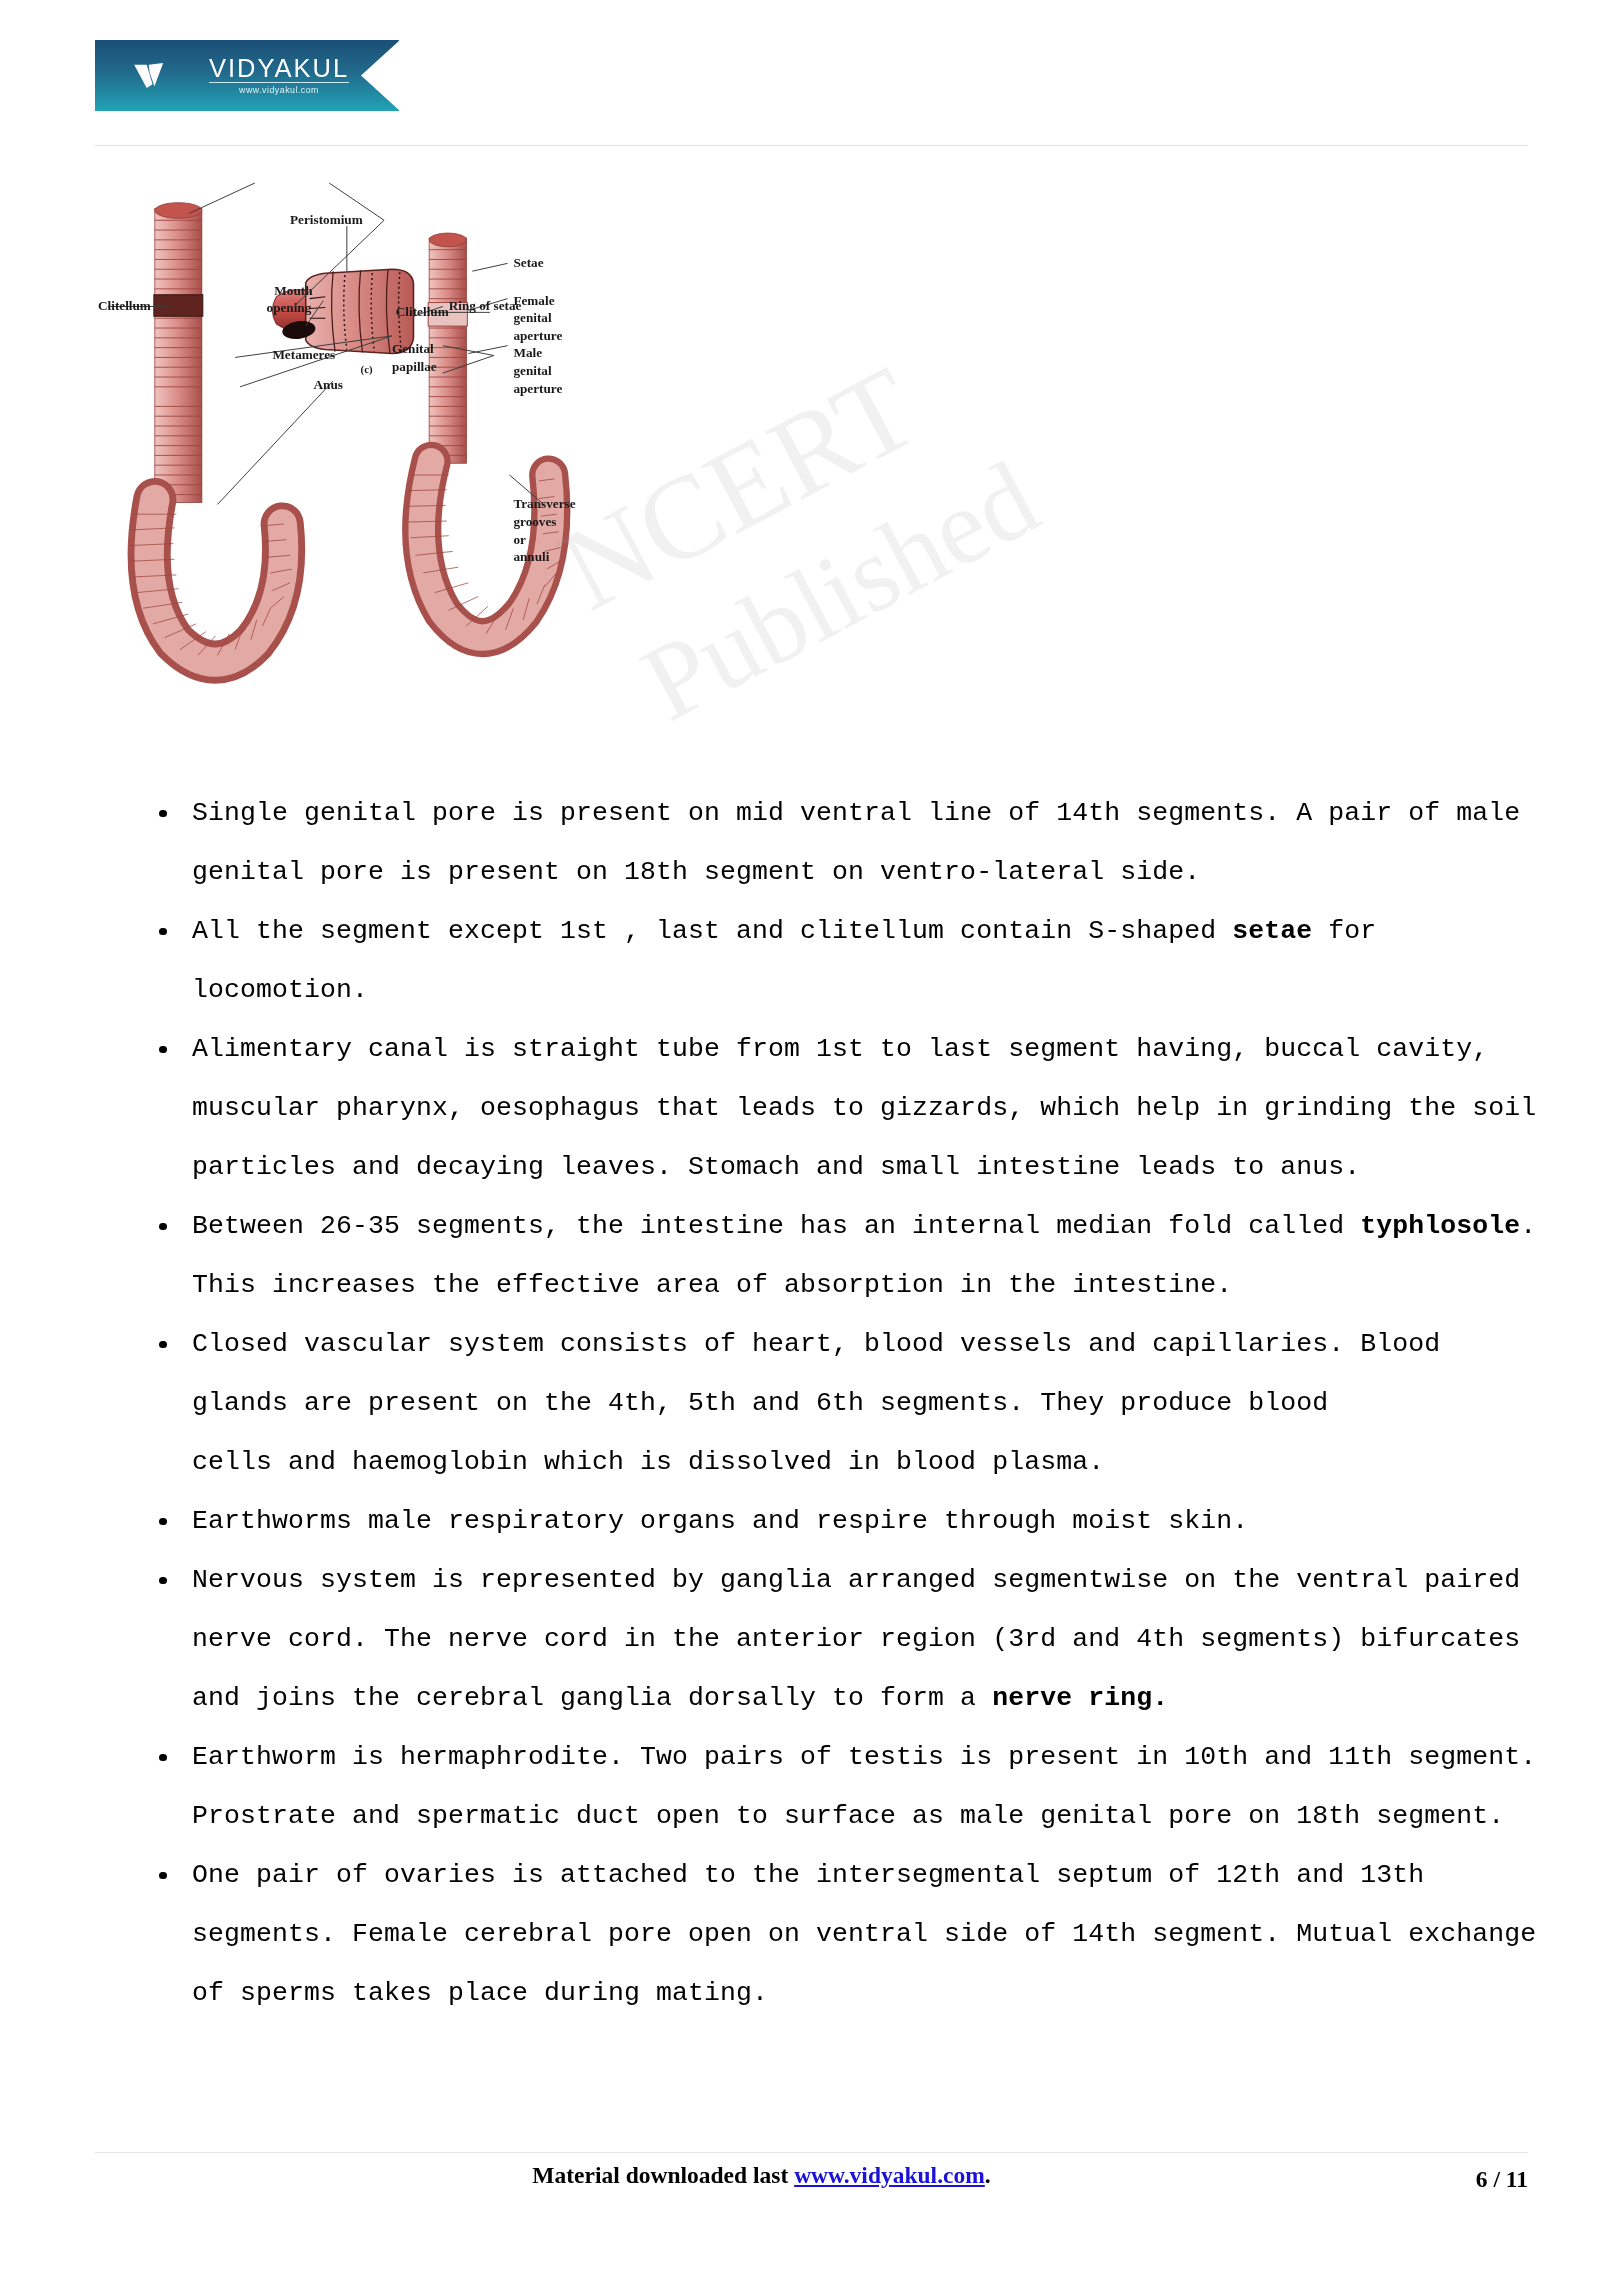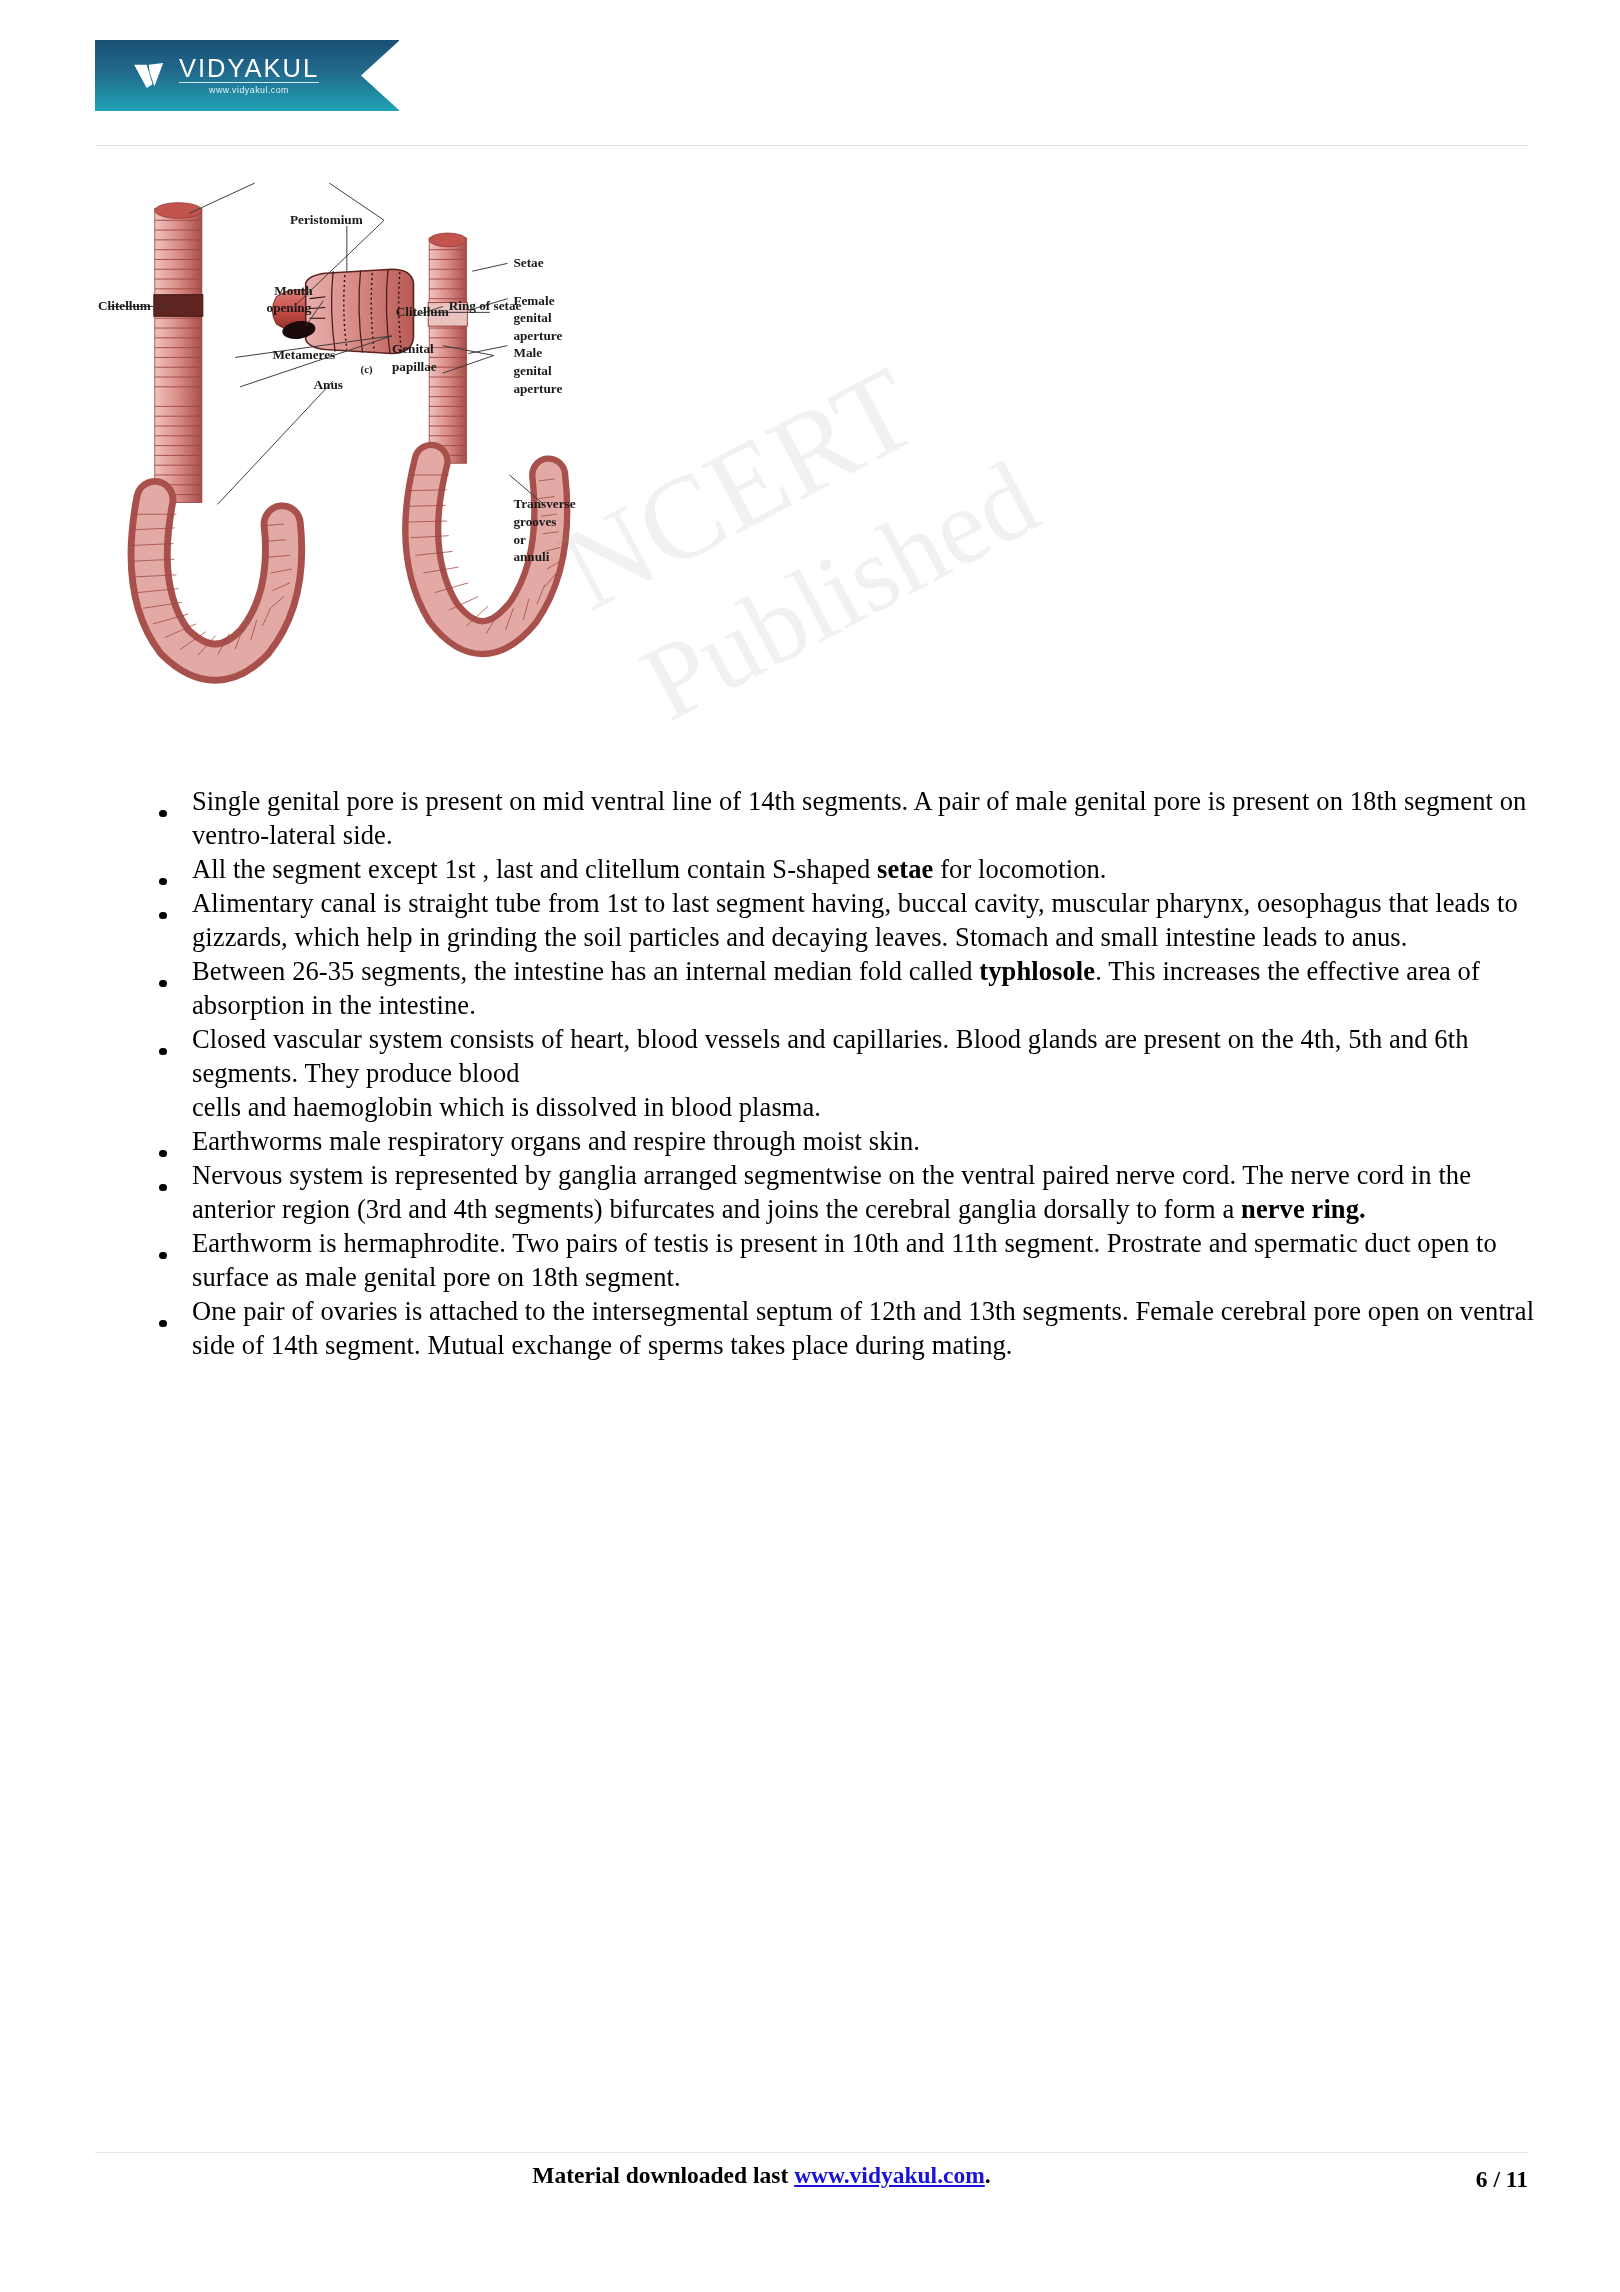--- a/index.html
+++ b/index.html
@@ -57,20 +57,21 @@
     width: 39px;
     height: 29px;
     margin-right: 5.9px;
     flex: none;
   }
   .logo-textwrap {
     display: flex;
     flex-direction: column;
     align-items: flex-start;
     line-height: 1;
+    margin-left: 30px;
   }
   .logo-word {
     font-family: "Liberation Sans", sans-serif;
     font-size: 25.5px;
     letter-spacing: 2px;
     color: #ffffff;
     border-bottom: 1px solid #cfe6ee;
     padding-bottom: 1px;
   }
   .logo-url {
@@ -122,23 +123,24 @@
   }
   ul.bullets {
     margin: 0;
     padding: 0;
     list-style: none;
   }
   ul.bullets > li {
     position: relative;
     padding-left: 45px;
     font-size: 26.5px;
-    line-height: 34px;
+    line-height: 59px;
     margin: 0 0 0 0;
     letter-spacing: 0.1px;
+    font-family: Liberation Mono, monospace;
   }
   ul.bullets > li::before {
     content: "";
     position: absolute;
     left: 11.8px;
     top: 25.5px;
     width: 7.8px;
     height: 7.8px;
     border-radius: 50%;
     background: #000;

